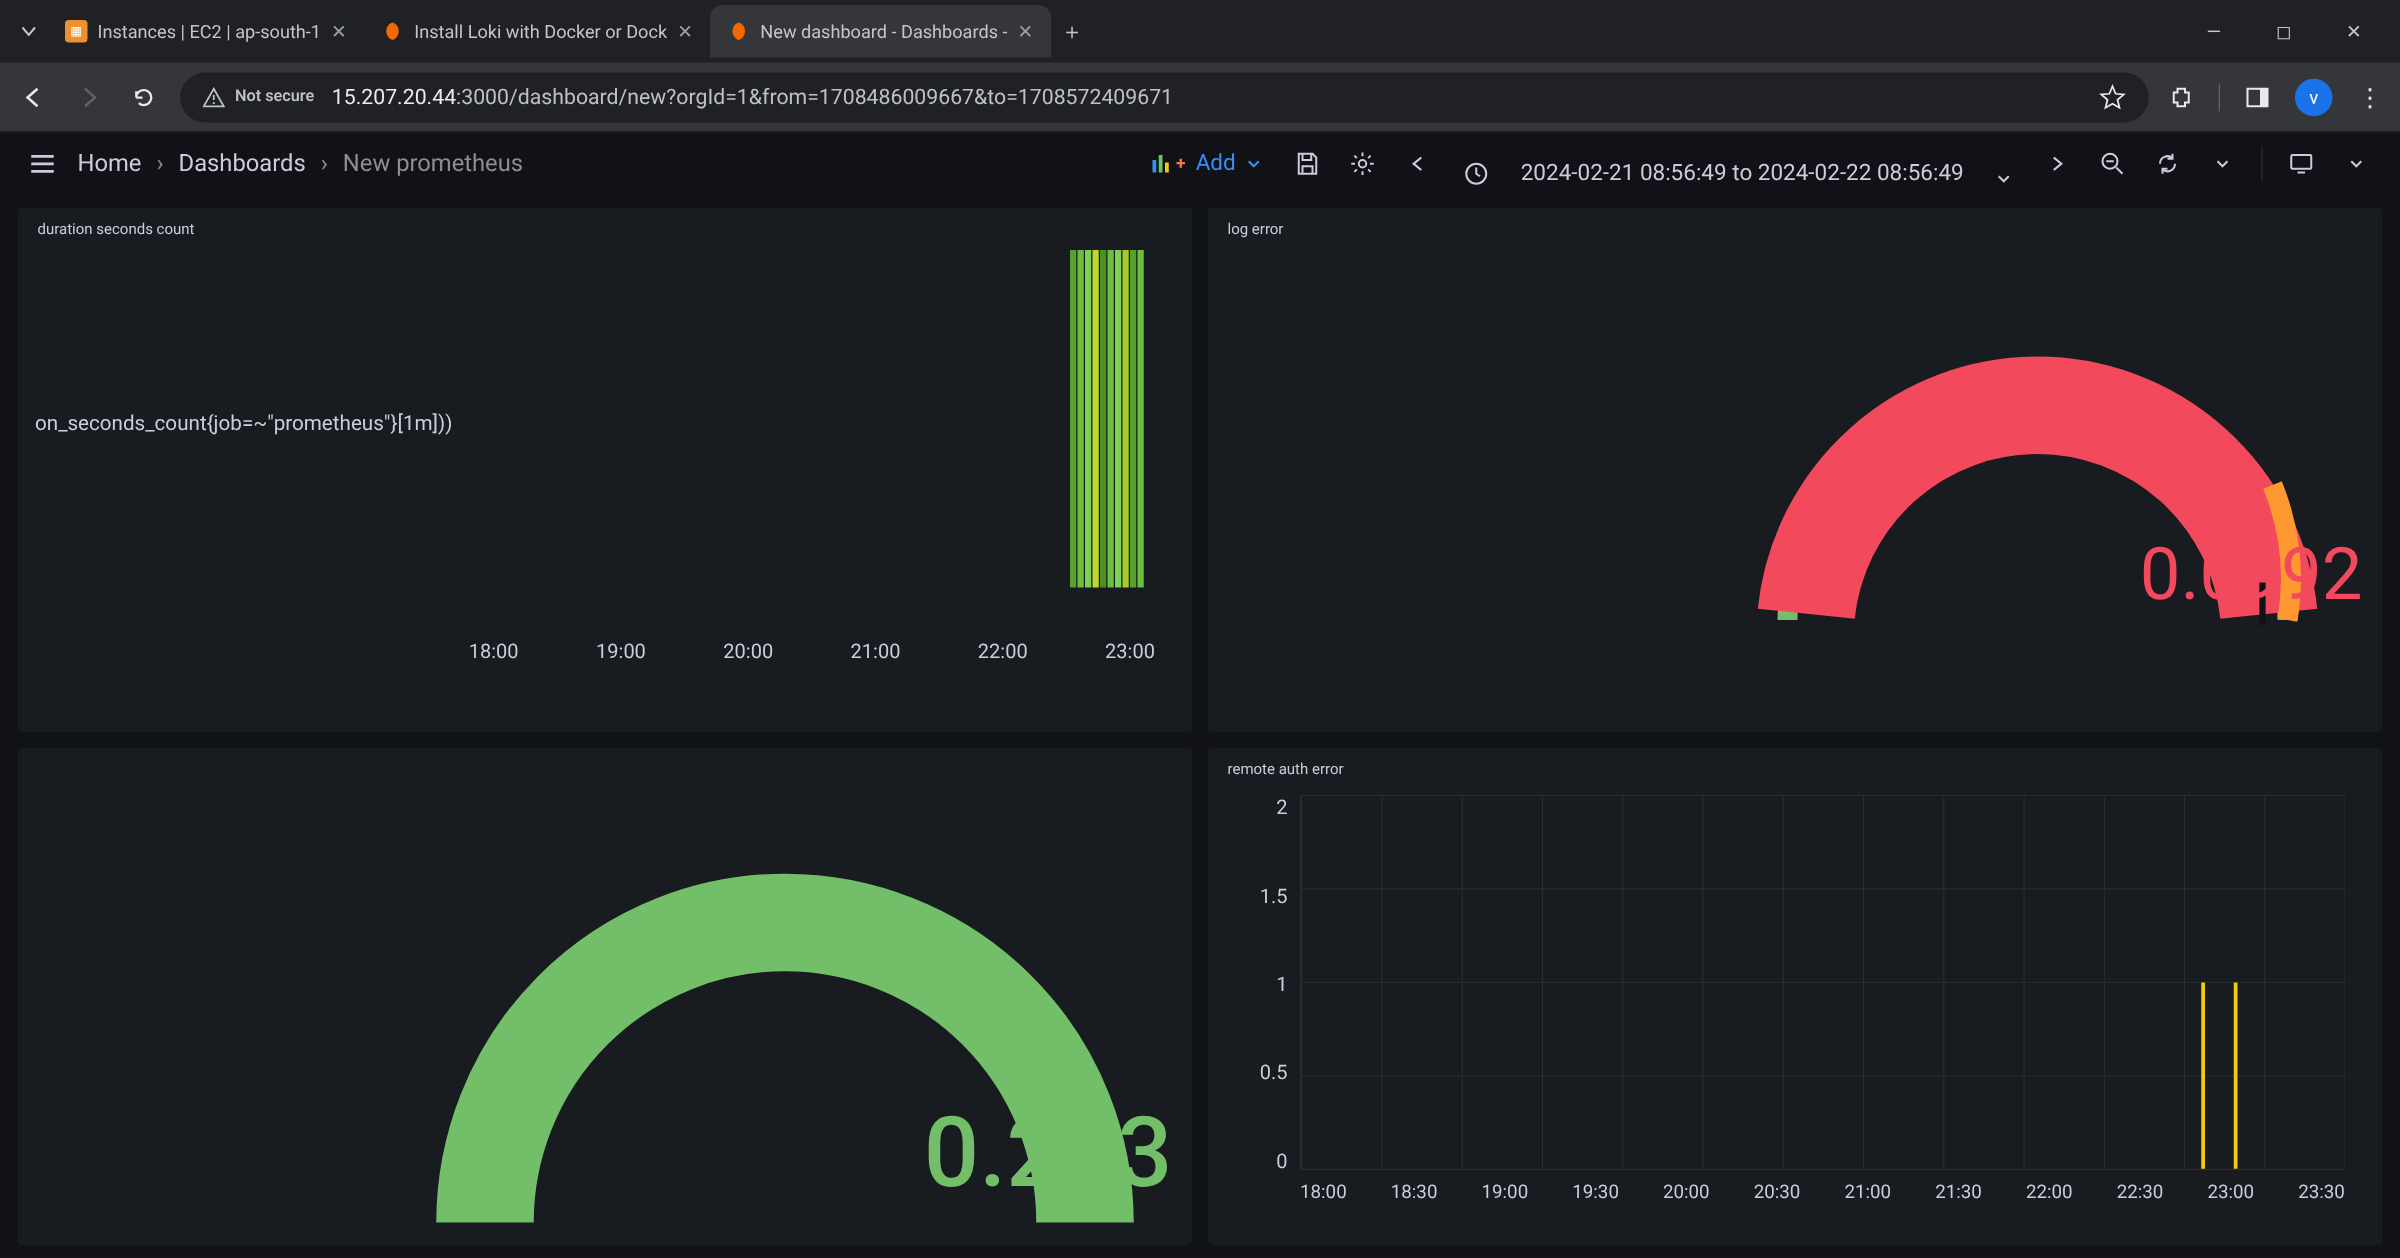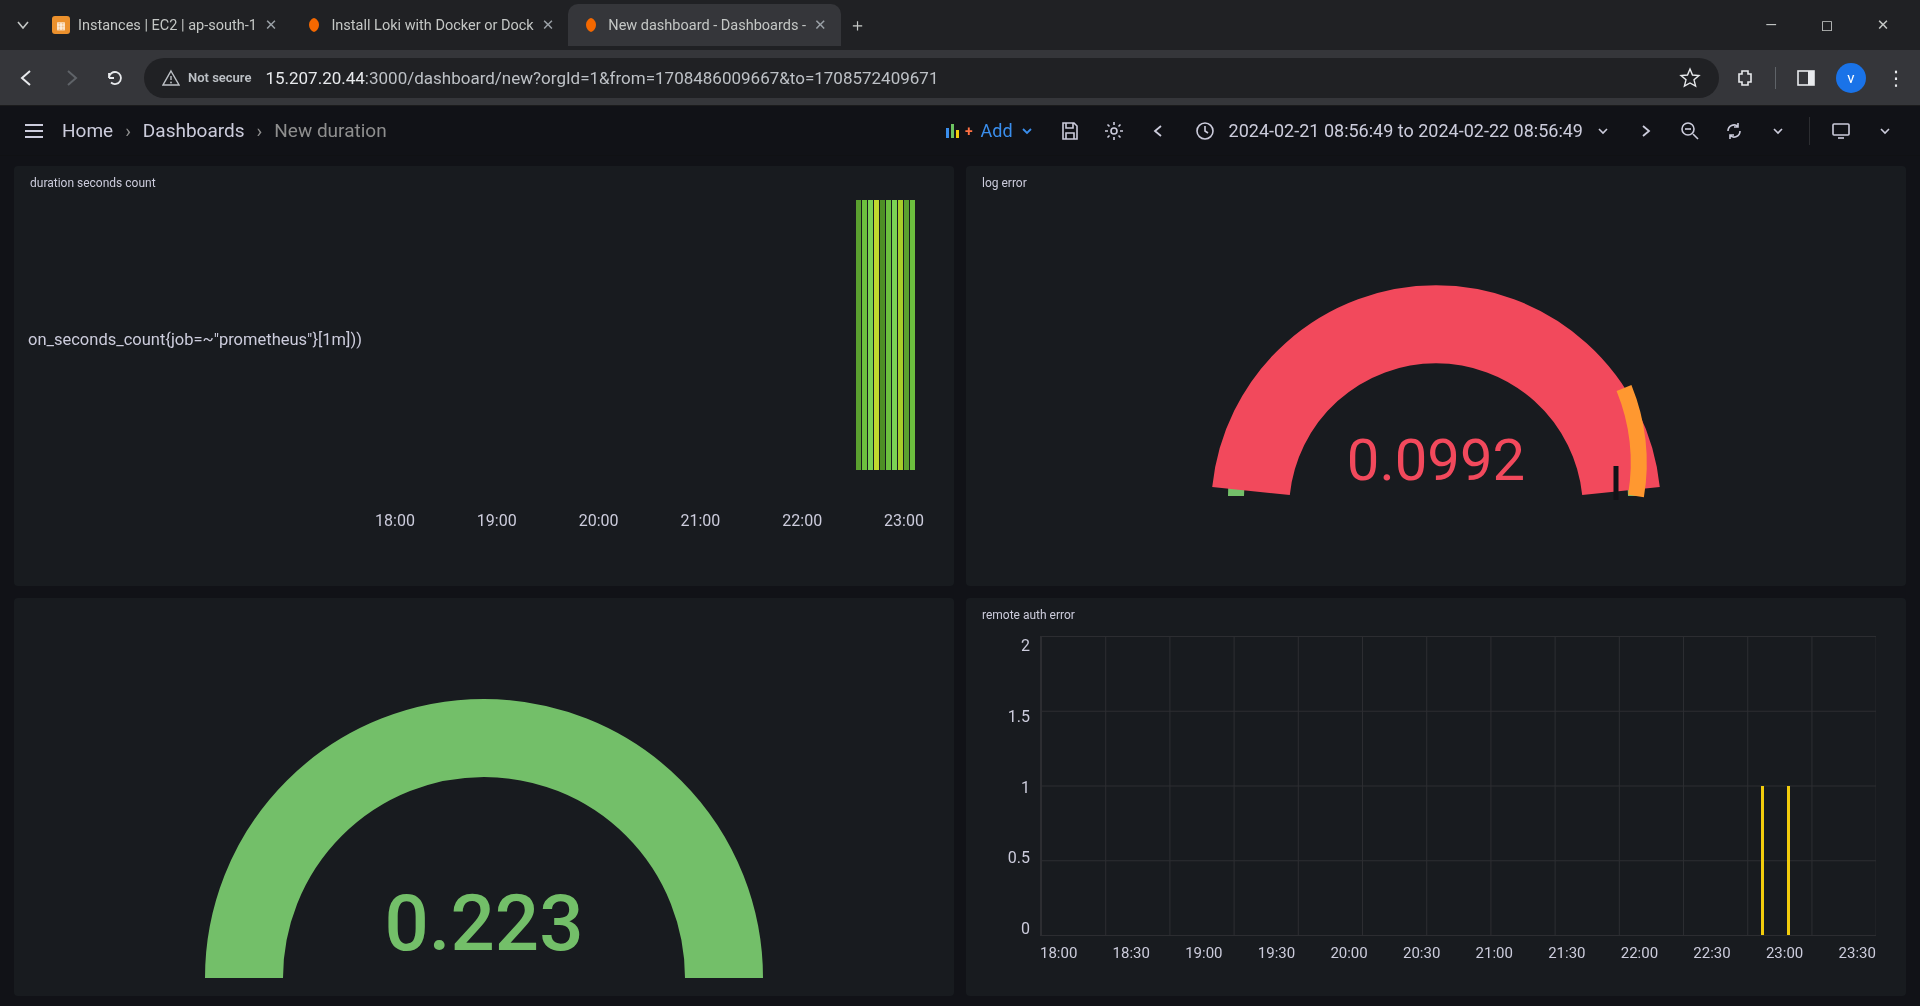--- a/index.html
+++ b/index.html
@@ -37,37 +37,37 @@
   .breadcrumbs .sep { color:#8e8e8e; }
   .top-right { margin-left:auto; display:flex; align-items:center; gap:6px; }
   .btn-add { display:flex; align-items:center; gap:8px; color:#3a8eed; font-size:18px; padding:6px 12px; cursor:pointer; border-radius:4px;}
   .btn-add .bars { display:flex; align-items:flex-end; gap:2px; }
   .btn-add .bars i { width:3px; display:inline-block;}
   .btn-add .bars i:nth-child(1){height:10px;background:#3a8eed;}
   .btn-add .bars i:nth-child(2){height:14px;background:#6dc462;}
   .btn-add .bars i:nth-child(3){height:8px;background:#f2cc0c;}
   .btn-add .plus { color:#ff7043; font-weight:bold; font-size:14px; margin-left:-2px;}
   .tb-ic { width:38px; height:36px; display:flex; align-items:center; justify-content:center; color:#ccccdc; cursor:pointer; border-radius:4px; }
-  .time-picker { display:flex; align-items:center; gap:14px; padding:0 12px; height:36px; cursor:pointer; color:#ccccdc; font-size:18px; border-radius:4px;}
+  .time-picker { display:flex; align-items:flex-end; gap:26px; padding:0 12px; height:36px; cursor:pointer; color:#ccccdc; font-size:18px; border-radius:4px;}
   .sep-v { width:1px; height:28px; background:#2c2d31; margin:0 6px;}
 
   
   .dash { position:absolute; top:156px; left:0; right:0; bottom:0; background:#111217; padding:10px 14px; display:grid; grid-template-columns:1fr 1fr; grid-template-rows:420px 1fr; gap:12px;}
   .panel { background:#181b1f; border-radius:4px; padding:10px 16px; position:relative; overflow:hidden;}
   .panel-title { font-size:12px; font-weight:400; color:#ccccdc; margin-bottom:6px; cursor:pointer;}
 
   
   .p1-body { position:relative; height:340px; margin-top:10px;}
   .p1-legend { position:absolute; left:-2px; top:130px; color:#ccccdc; font-size:16.5px; white-space:nowrap;}
   .p1-bars { position:absolute; right:18px; top:0; width:70px; height:270px; display:flex; gap:1px; justify-content:center;}
   .p1-bars span { width:5px; height:100%; }
   .p1-xaxis { position:absolute; bottom:10px; left:38%; right:14px; display:flex; justify-content:space-between; font-size:16px; color:#ccccdc;}
 
   
-  .gauge-wrap { position:relative; width:100%; height:100%; display:flex; align-items:flex-start; justify-content:center;}
+  .gauge-wrap { position:relative; width:100%; height:100%; display:flex; align-items:flex-start; justify-content:flex-end;}
   .gauge-value { position:absolute; font-weight:400; }
   
   
   .p4-chart { position:relative; height:calc(100% - 40px); }
   .p4-yaxis { position:absolute; left:4px; top:8px; bottom:28px; width:44px; display:flex; flex-direction:column; justify-content:space-between; font-size:16px; color:#ccccdc; text-align:right;}
   .p4-plot { position:absolute; left:58px; right:14px; top:8px; bottom:30px; border-left:1px solid #2c2d31; border-bottom:1px solid #2c2d31;}
   .p4-plot::before { content:""; position:absolute; inset:0; background-image:linear-gradient(#2c2d31 1px, transparent 1px),linear-gradient(90deg,#2c2d31 1px, transparent 1px); background-size:100% 25%, 7.69% 100%;}
   .p4-spike { position:absolute; bottom:0; width:3px; background:#f2cc0c;}
   .p4-xaxis { position:absolute; left:58px; right:14px; bottom:4px; display:flex; justify-content:space-between; font-size:15px; color:#ccccdc;}
   
@@ -169,21 +169,21 @@
   <div class="menu">
     <svg width="24" height="24" viewBox="0 0 24 24">
         <path d="M3 6h18M3 12h18M3 18h18" stroke="#ccccdc" stroke-width="2.2"></path>
       </svg>
   </div>
   <div class="breadcrumbs">
     <span class="crumb">Home</span>
     <span class="sep">›</span>
     <span class="crumb">Dashboards</span>
     <span class="sep">›</span>
-    <span class="crumb" style="color:#8e8e8e;">New duration</span>
+    <span class="crumb" style="color:#8e8e8e;">New prometheus</span>
   </div>
 
   <div class="top-right">
     <div class="btn-add">
       <span class="bars">
           <i></i>
           <i></i>
           <i></i>
         </span>
         <span class="plus">+</span>

